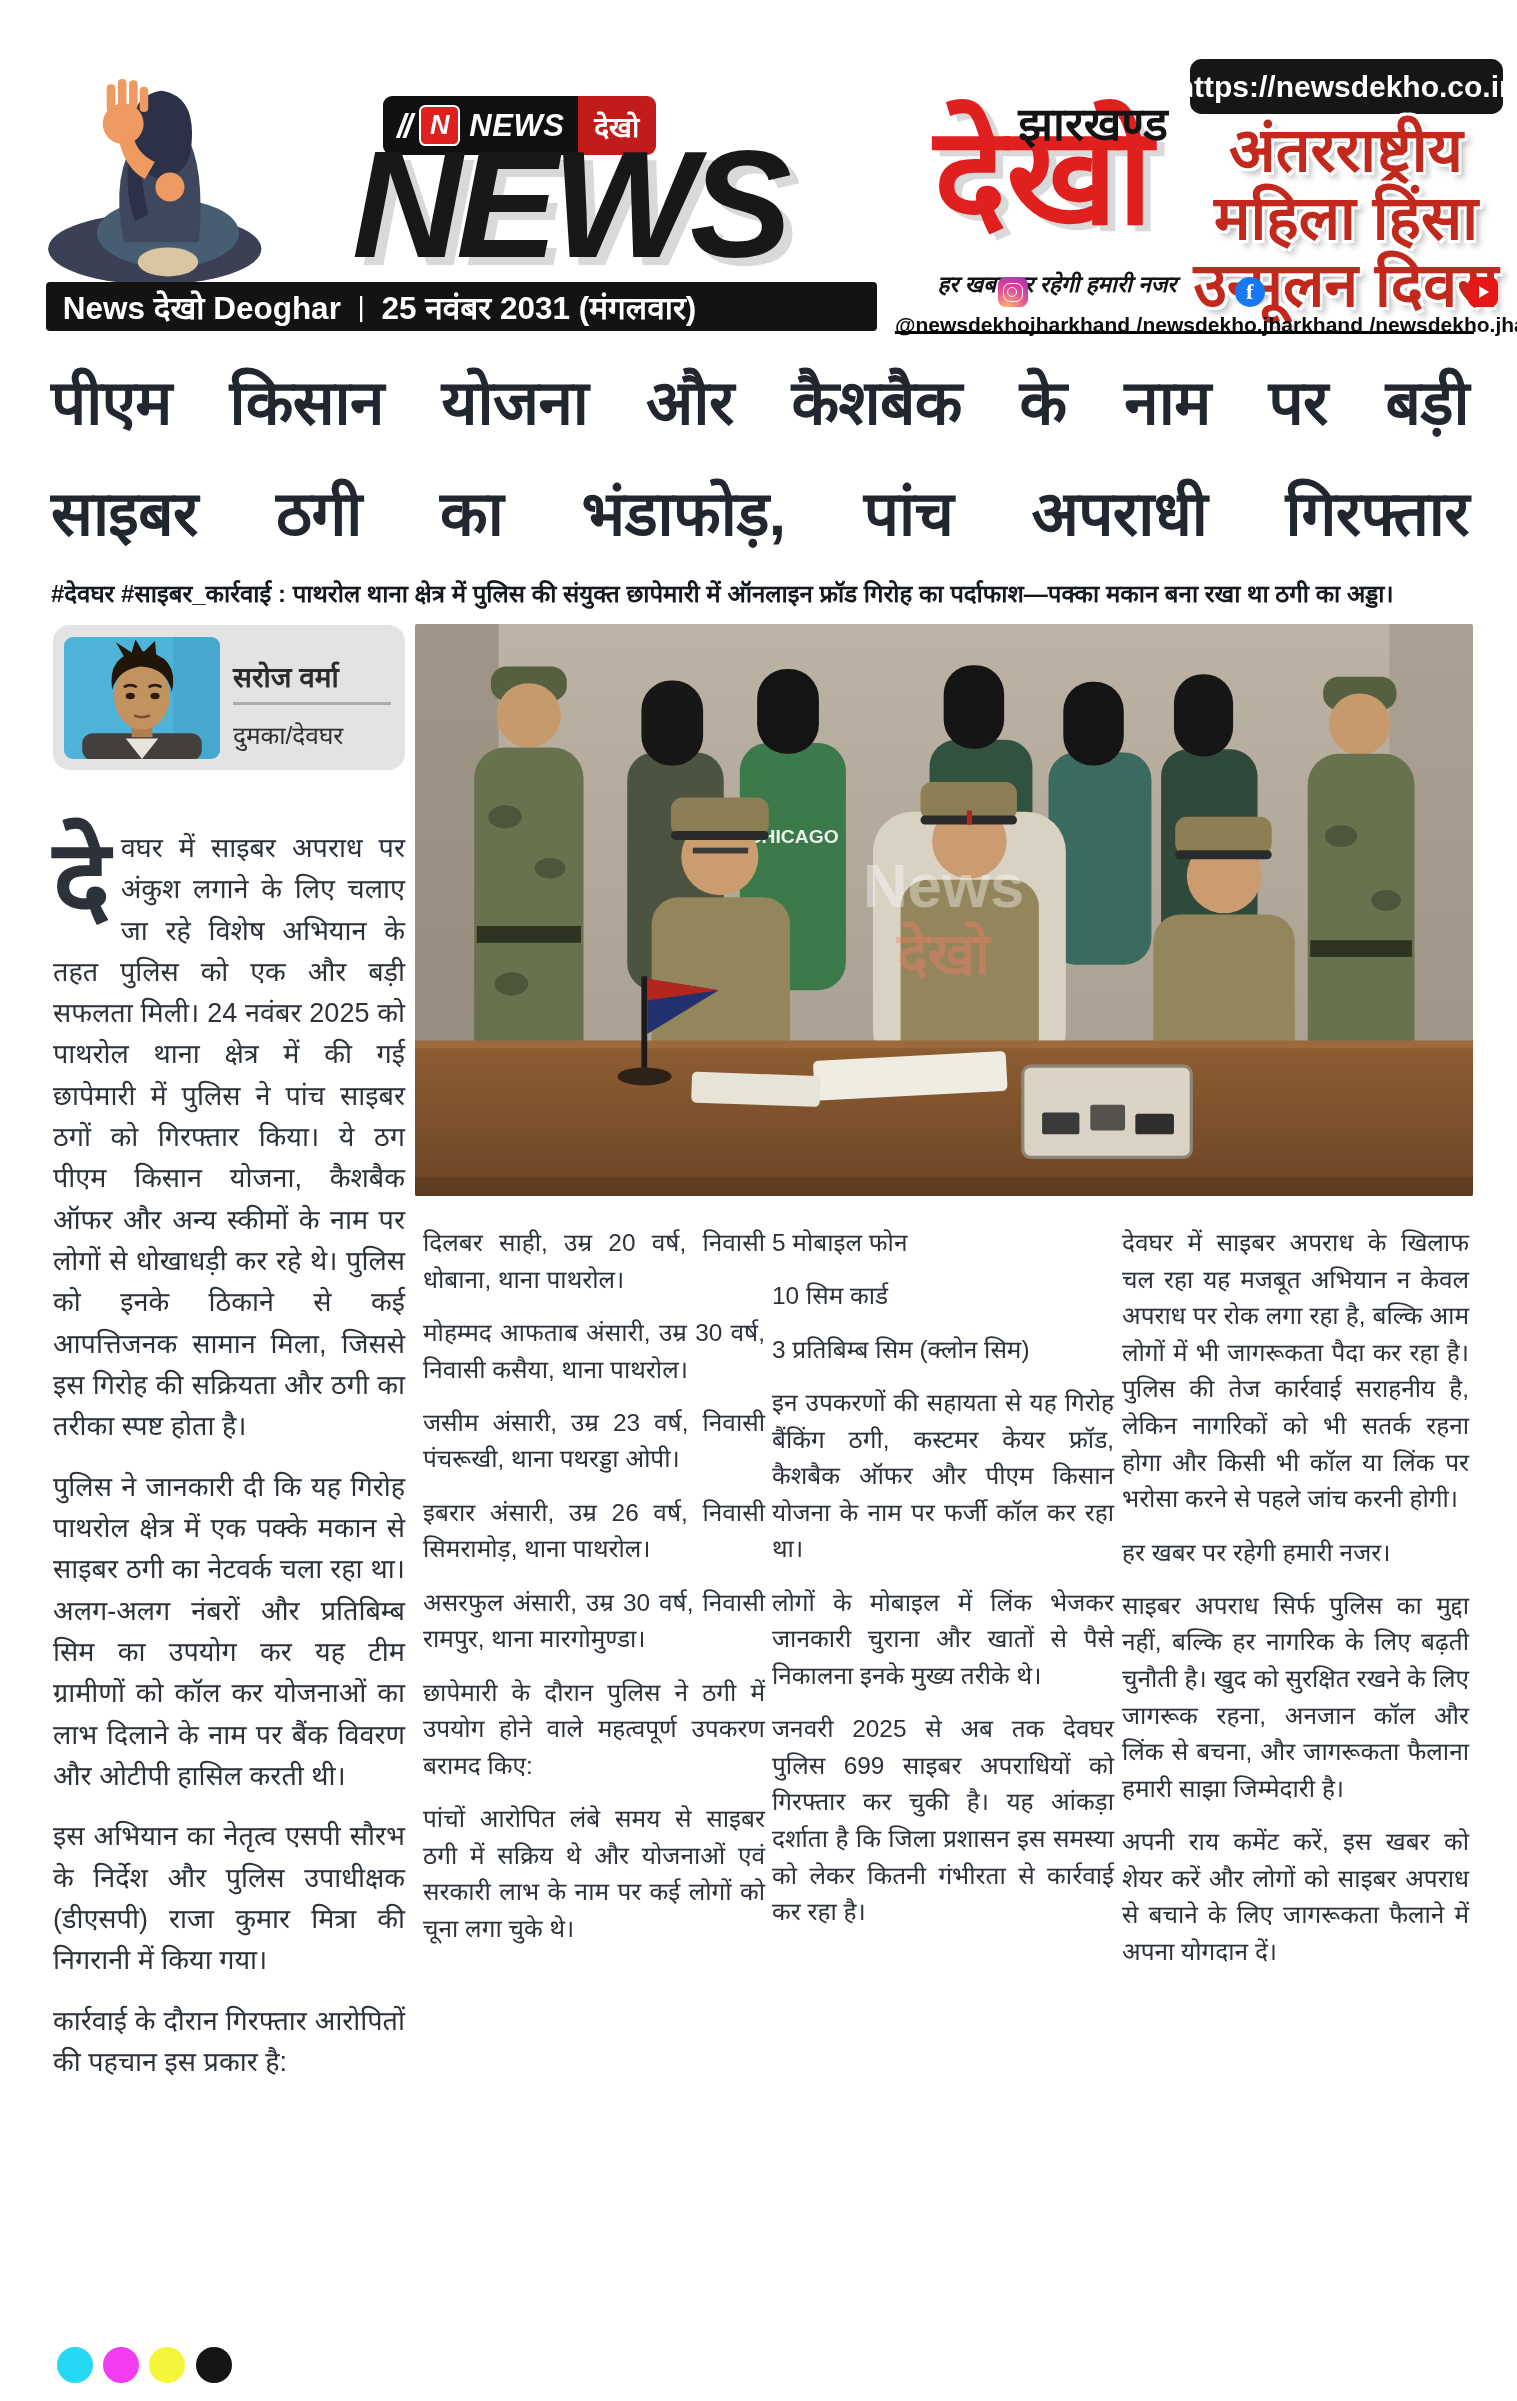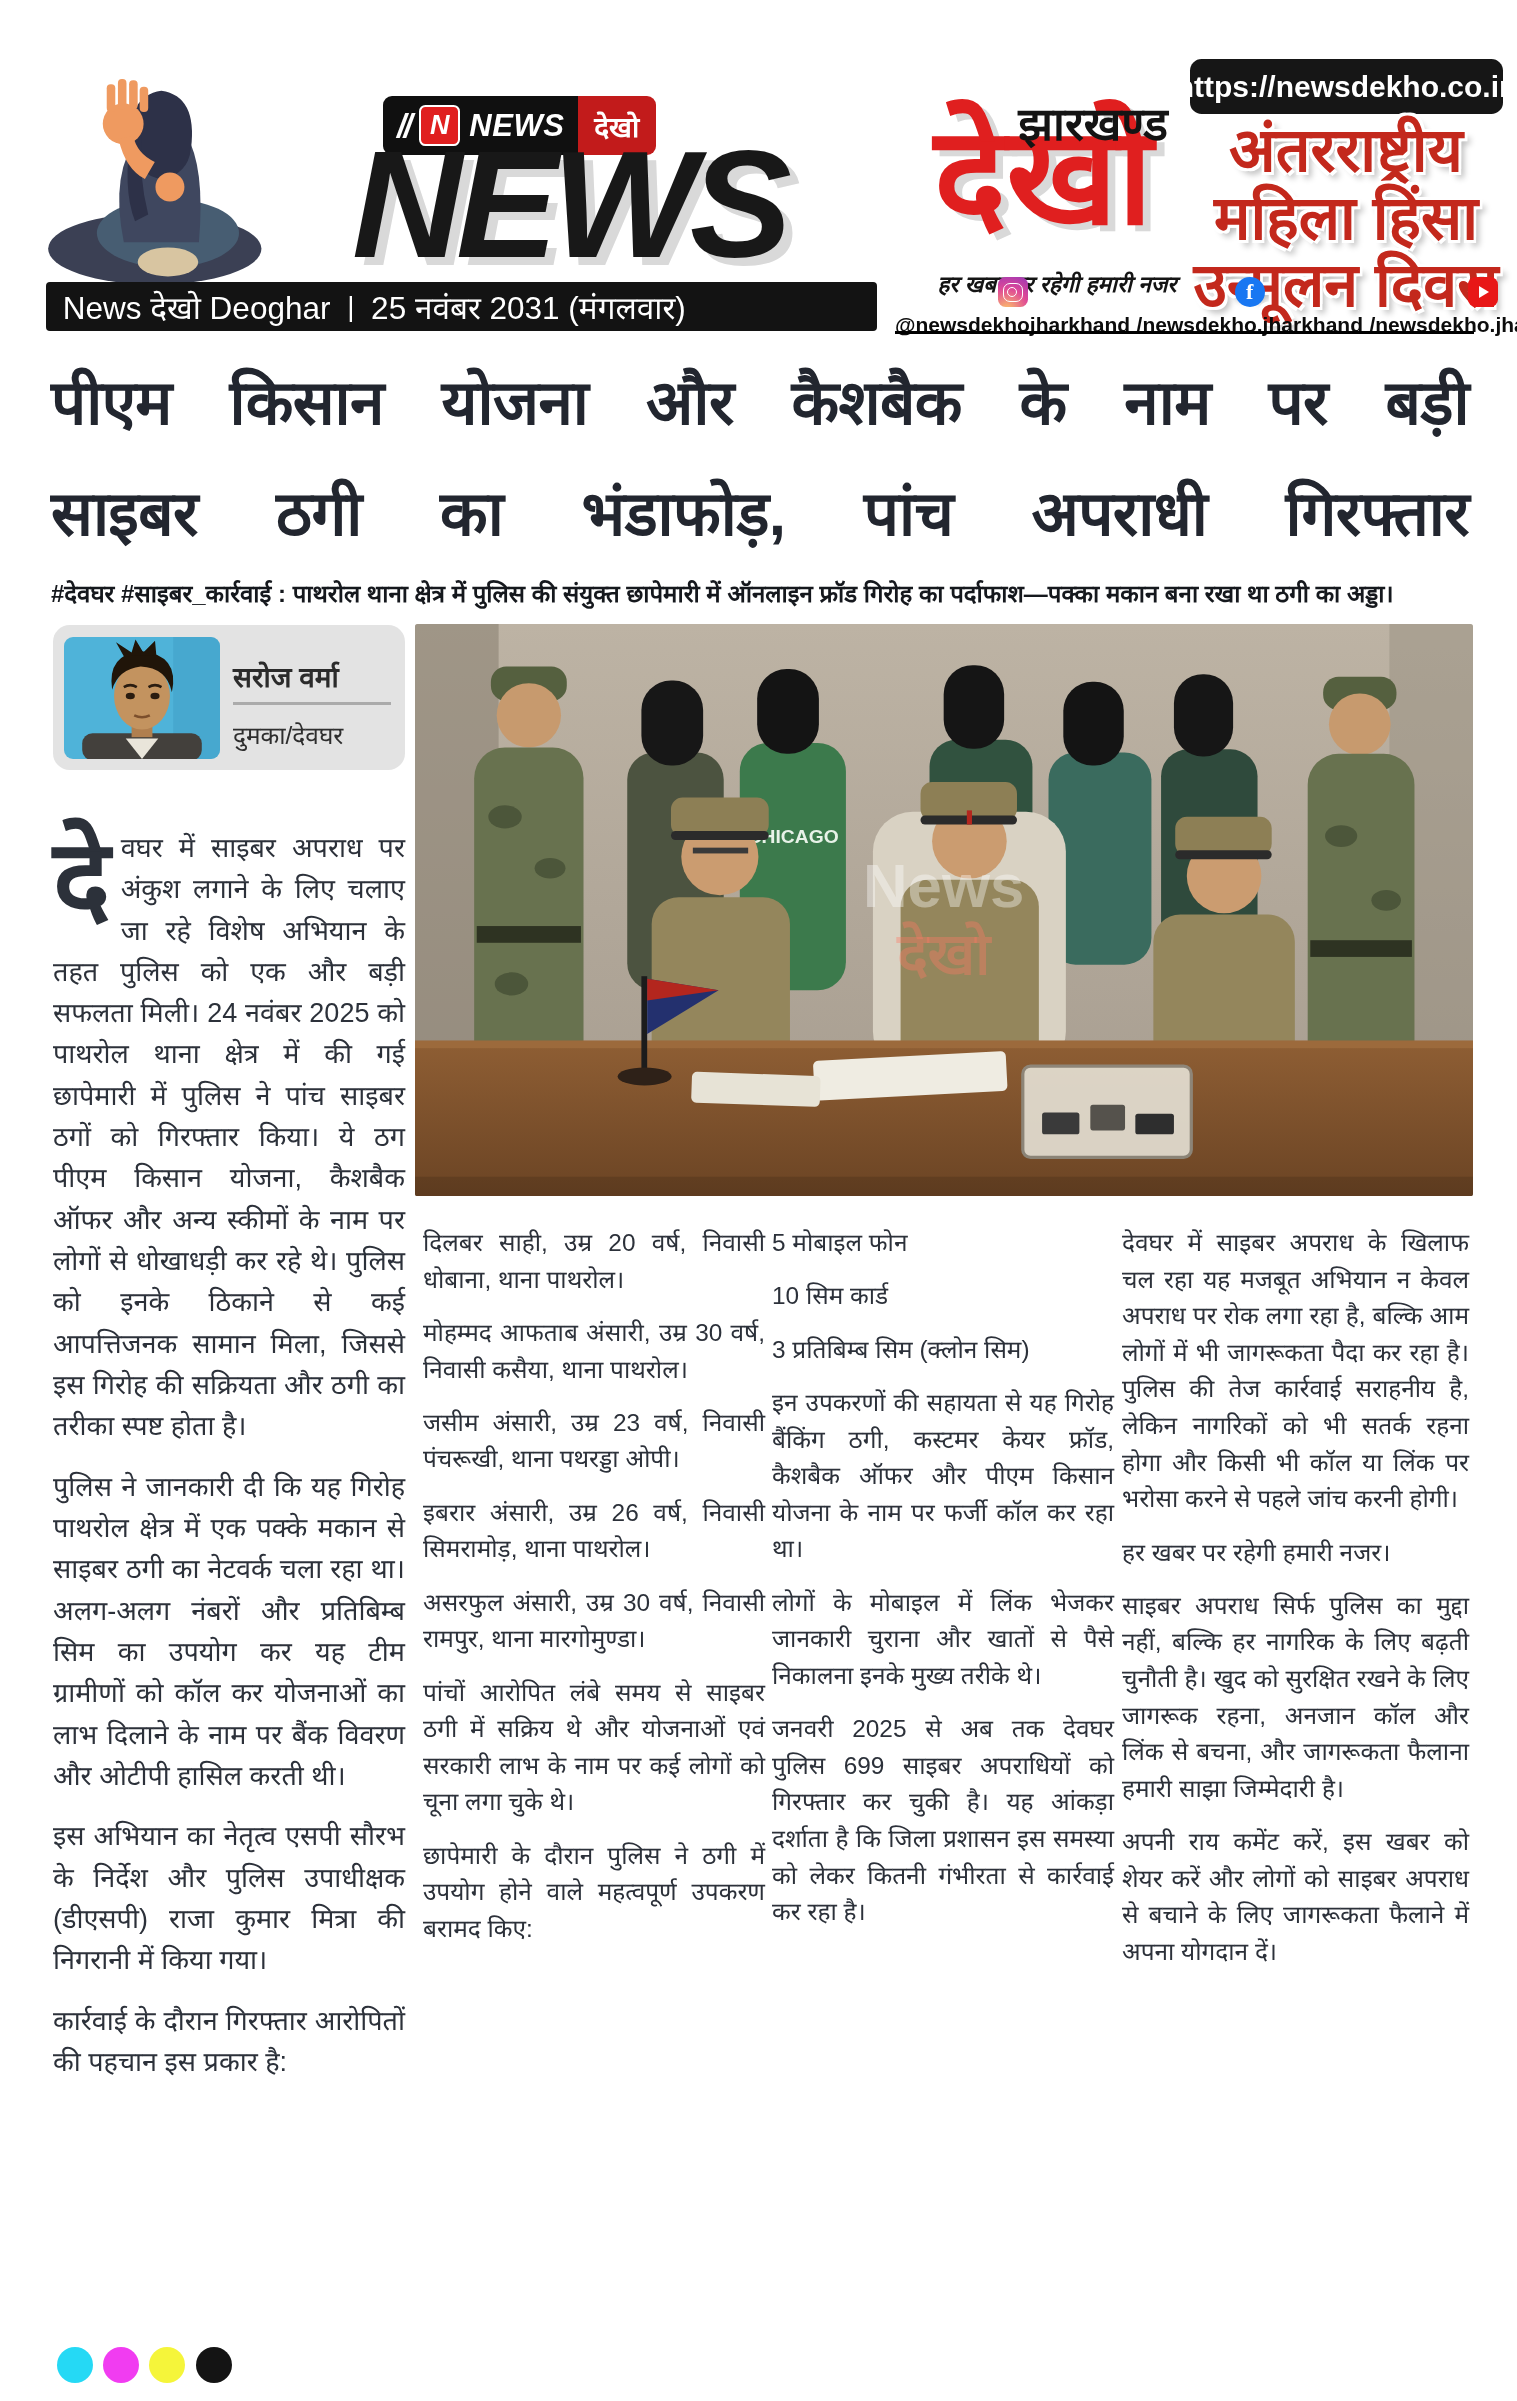--- a/index.html
+++ b/index.html
@@ -18,21 +18,21 @@
   .badge-dekho{color:#fff;font-size:28px;font-weight:800;}
   .big-news{left:352px;top:127px;font-size:153px;line-height:1;font-weight:900;font-style:italic;color:#181818;letter-spacing:-6.4px;text-shadow:9px 7.7px 0 #d9d9d9;}
   .big-dekho{left:934px;top:102px;font-size:136px;line-height:1.1;font-weight:800;color:#e01f1f;text-shadow:7.7px 6.4px 0 #d9d9d9;}
   .state-label{left:1003px;top:91px;width:180px;text-align:center;font-size:46px;font-weight:800;color:#141414;}
   .logo-tagline{left:925px;top:268px;width:264px;text-align:center;font-size:22.5px;font-weight:800;font-style:italic;color:#141414;}
   .url-badge{left:1190px;top:59px;width:313px;height:55px;background:#161616;border-radius:11.6px;display:flex;align-items:center;justify-content:center;color:#fff;font-size:30px;font-weight:800;}
   .event-banner{left:1191px;top:117px;width:310px;text-align:center;}
   .event-line{font-size:61px;line-height:1.11;font-weight:800;color:#c3281c;
     text-shadow:-2.6px -2.6px 0 #fff,2.6px -2.6px 0 #fff,-2.6px 2.6px 0 #fff,2.6px 2.6px 0 #fff,5.1px 5.8px 6.4px rgba(0,0,0,.28);}
   .date-bar{left:46px;top:282px;width:831px;height:49px;background:#131313;border-radius:3.9px;display:flex;align-items:center;gap:16.7px;padding-left:16.7px;box-sizing:border-box;}
-  .date-brand,.date-date{color:#fff;font-size:31.5px;font-weight:400;}
+  .date-brand,.date-date{color:#fff;font-size:31.5px;font-weight:700;}
   .date-sep{color:#fff;font-size:28px;font-weight:300;}
   .social-row{left:895px;top:287px;width:607px;height:40px;display:flex;align-items:center;gap:6.4px;}
   .social-item{display:flex;align-items:center;gap:5.1px;flex-direction:column;}
   .social-handle{font-size:21px;font-weight:800;color:#0c0c0c;white-space:nowrap;}
   .icon{width:30px;height:30px;border-radius:50%;display:flex;align-items:center;justify-content:center;flex:0 0 auto;}
   .icon-ig{border-radius:7.7px;background:radial-gradient(circle at 30% 110%,#fdc468 0%,#df4996 55%,#9b36b7 100%);position:relative;}
   .icon-ig::before{content:"";position:absolute;inset:5.1px;border:1.9px solid #fff;border-radius:7px;}
   .icon-ig::after{content:"";position:absolute;left:50%;top:50%;width:8.4px;height:8.4px;margin:-5.8px 0 0 -5.8px;border:1.9px solid #fff;border-radius:50%;}
   .icon-fb{background:#1877f2;color:#fff;font-size:22px;font-weight:800;font-family:"Liberation Serif",serif;}
   .icon-yt{background:#e81717;border-radius:7.7px;}
@@ -256,22 +256,22 @@
     <p class="para">इस अभियान का नेतृत्व एसपी सौरभ के निर्देश और पुलिस उपाधीक्षक (डीएसपी) राजा कुमार मित्रा की निगरानी में किया गया।</p>
     <p class="para">कार्रवाई के दौरान गिरफ्तार आरोपितों की पहचान इस प्रकार है:</p>
   </div>
 
   <div class="col col2">
     <p class="para">दिलबर साही, उम्र 20 वर्ष, निवासी धोबाना, थाना पाथरोल।</p>
     <p class="para">मोहम्मद आफताब अंसारी, उम्र 30 वर्ष, निवासी कसैया, थाना पाथरोल।</p>
     <p class="para">जसीम अंसारी, उम्र 23 वर्ष, निवासी पंचरूखी, थाना पथरड्डा ओपी।</p>
     <p class="para">इबरार अंसारी, उम्र 26 वर्ष, निवासी सिमरामोड़, थाना पाथरोल।</p>
     <p class="para">असरफुल अंसारी, उम्र 30 वर्ष, निवासी रामपुर, थाना मारगोमुण्डा।</p>
+    <p class="para">छापेमारी के दौरान पुलिस ने ठगी में उपयोग होने वाले महत्वपूर्ण उपकरण बरामद किए:</p>
     <p class="para">पांचों आरोपित लंबे समय से साइबर ठगी में सक्रिय थे और योजनाओं एवं सरकारी लाभ के नाम पर कई लोगों को चूना लगा चुके थे।</p>
-    <p class="para">छापेमारी के दौरान पुलिस ने ठगी में उपयोग होने वाले महत्वपूर्ण उपकरण बरामद किए:</p>
   </div>
 
   <div class="col col3">
     <p class="para">5 मोबाइल फोन</p>
     <p class="para">10 सिम कार्ड</p>
     <p class="para">3 प्रतिबिम्ब सिम (क्लोन सिम)</p>
     <p class="para">इन उपकरणों की सहायता से यह गिरोह बैंकिंग ठगी, कस्टमर केयर फ्रॉड, कैशबैक ऑफर और पीएम किसान योजना के नाम पर फर्जी कॉल कर रहा था।</p>
     <p class="para">लोगों के मोबाइल में लिंक भेजकर जानकारी चुराना और खातों से पैसे निकालना इनके मुख्य तरीके थे।</p>
     <p class="para">जनवरी 2025 से अब तक देवघर पुलिस 699 साइबर अपराधियों को गिरफ्तार कर चुकी है। यह आंकड़ा दर्शाता है कि जिला प्रशासन इस समस्या को लेकर कितनी गंभीरता से कार्रवाई कर रहा है।</p>
   </div>

